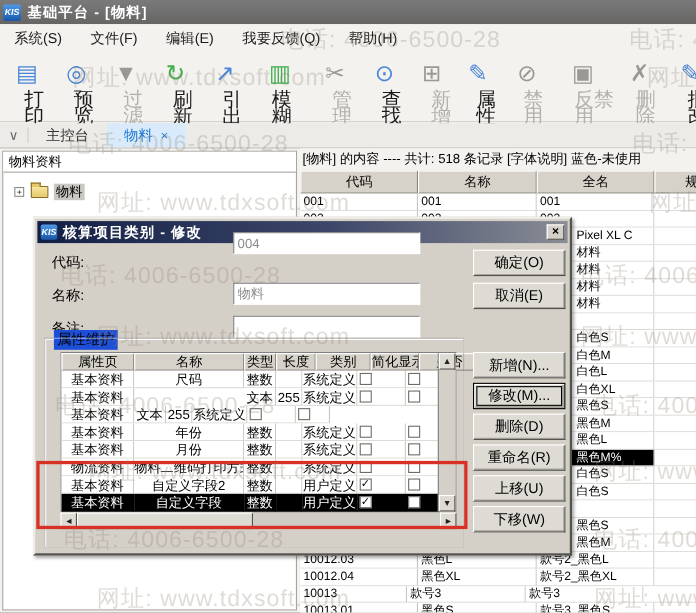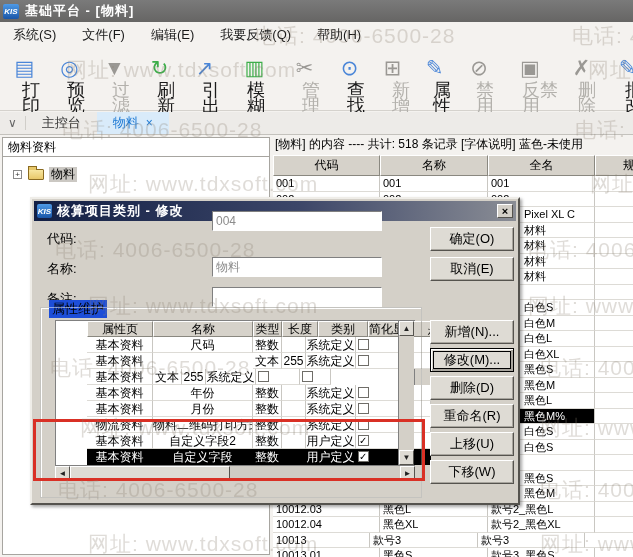--- a/index.html
+++ b/index.html
@@ -82,21 +82,21 @@
          border-color:#fff #55534e #55534e #fff; box-shadow:inset -1px -1px 0 #a8a59e;
          font-size:13px; color:#000; text-align:center; line-height:22px; }
   .btn.focused { outline:1px solid #000; outline-offset:-4px; border-color:#000; box-shadow:inset 1px 1px 0 #fff, inset -2px -2px 0 #a8a59e; }
   .groupbox { position:absolute; left:8px; top:108px; width:382px; height:191px;
               border:1px solid; border-color:#8a8880 #fff #fff #8a8880; box-shadow:1px 1px 0 #fff inset; }
   .groupbox:after { content:""; position:absolute; left:-1px; top:-1px; right:-1px; bottom:-1px;
                     border:1px solid #fff; pointer-events:none; border-color:#fff #8a8880 #8a8880 #fff; opacity:.5; }
   .group-label { position:absolute; left:8px; top:-8px; background:#1d4ed8; padding:0 3px; font-size:13px; }
 
   .ptable { position:absolute; left:14px; top:12px; width:360px; border:1px solid #808080; background:#fff; }
-  .prow { display:flex; height:16px;padding-left:31px; }
+  .prow { display:flex; height:16px; }
   .prow.hdr .pc { background:#d6d2ca; border:1px solid; border-color:#fff #8a8880 #8a8880 #fff;
                   font-weight:normal; line-height:14px; }
   .pc { flex:0 0 auto; font-size:12px; line-height:16px; text-align:center; white-space:nowrap; overflow:hidden;
         border-right:1px solid #c9c7c2; border-bottom:1px solid #dddbd6; background:#fff; color:#000; }
   .prow.sel .pc { background:#000; color:#fff; border-color:#000; }
   .pcheck { width:11px; height:11px; background:#fff; border:1px solid #6f6d68; margin:2px auto 0 2px;
             font-size:10px; line-height:10px; color:#000; text-align:left; padding-left:0px; }
   .vscroll { position:absolute; right:0; top:0; width:16px; bottom:0; background:#d4d0c8; border-left:1px solid #808080; }
   .sbtn { position:absolute; left:0; width:15px; height:15px; background:#dedbd4; border:1px solid;
           border-color:#fff #55534e #55534e #fff; font-size:8px; text-align:center; line-height:13px; color:#222; }

